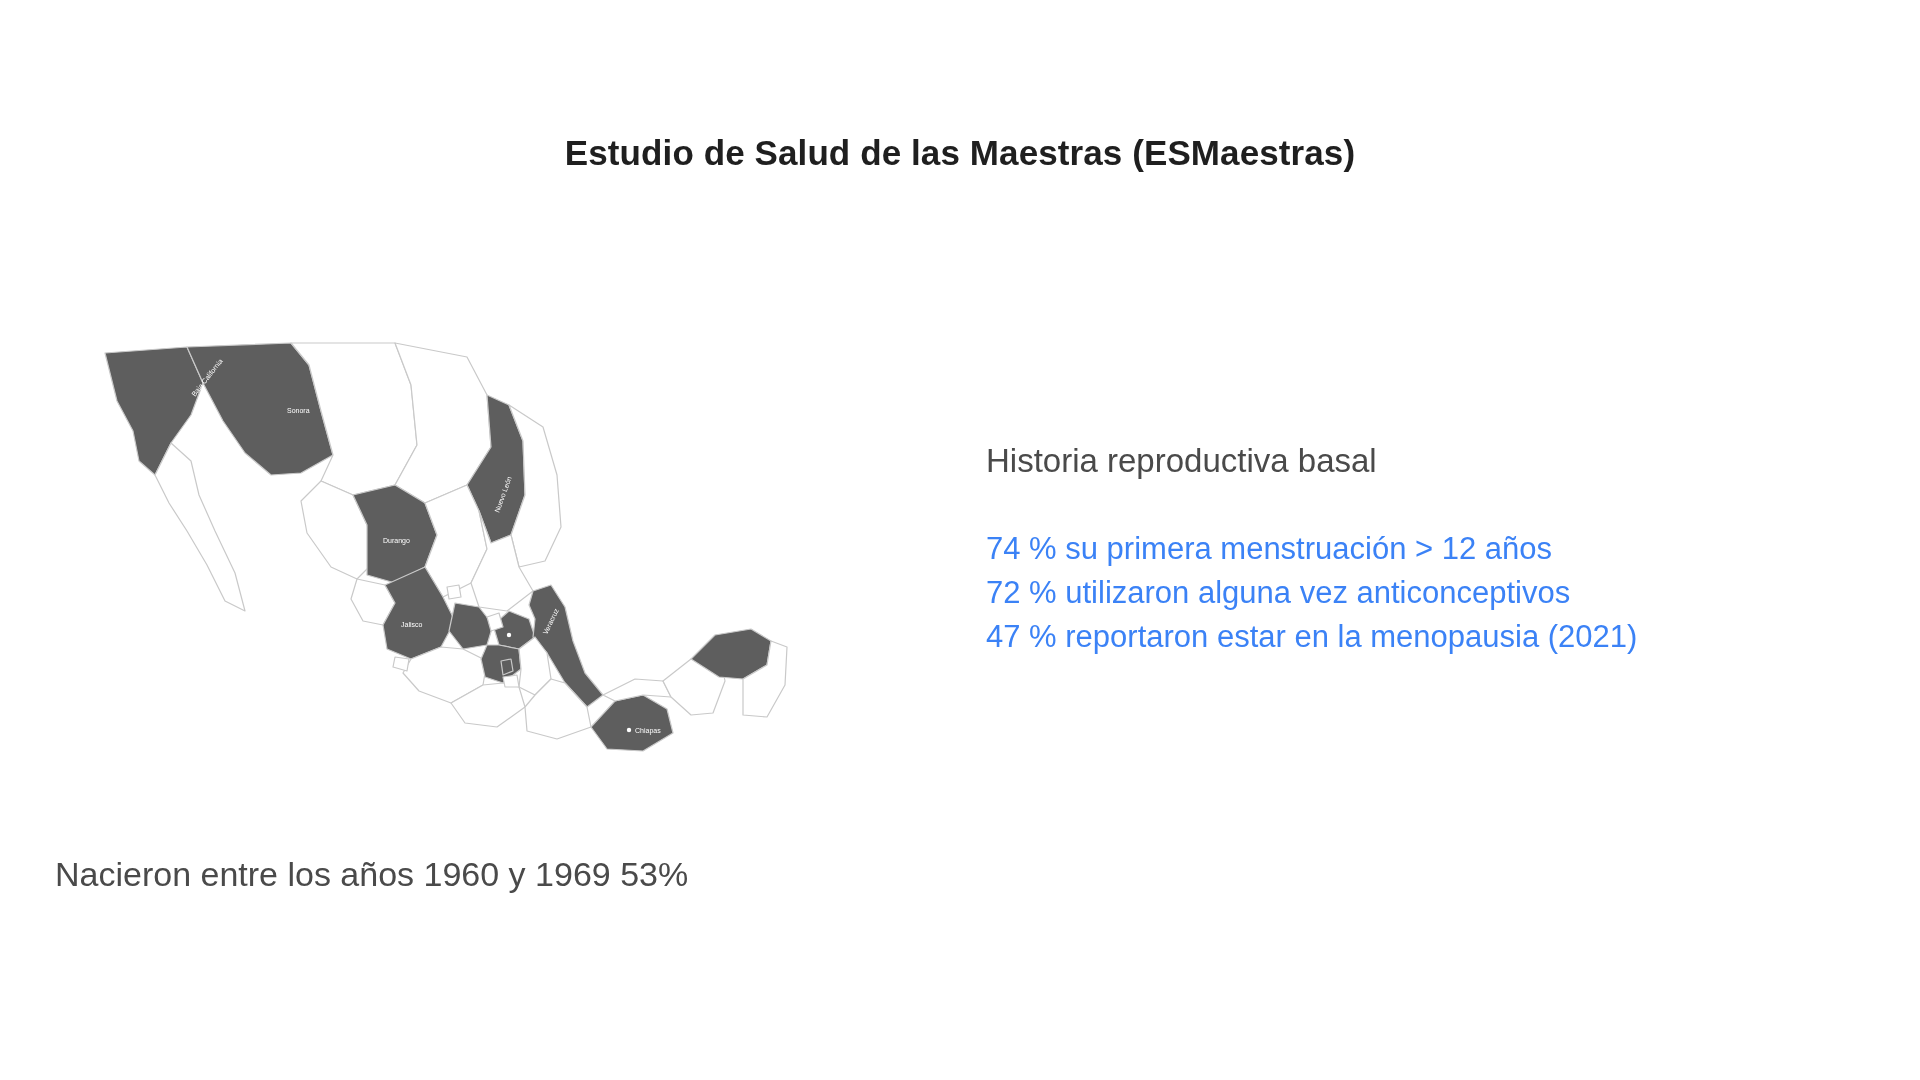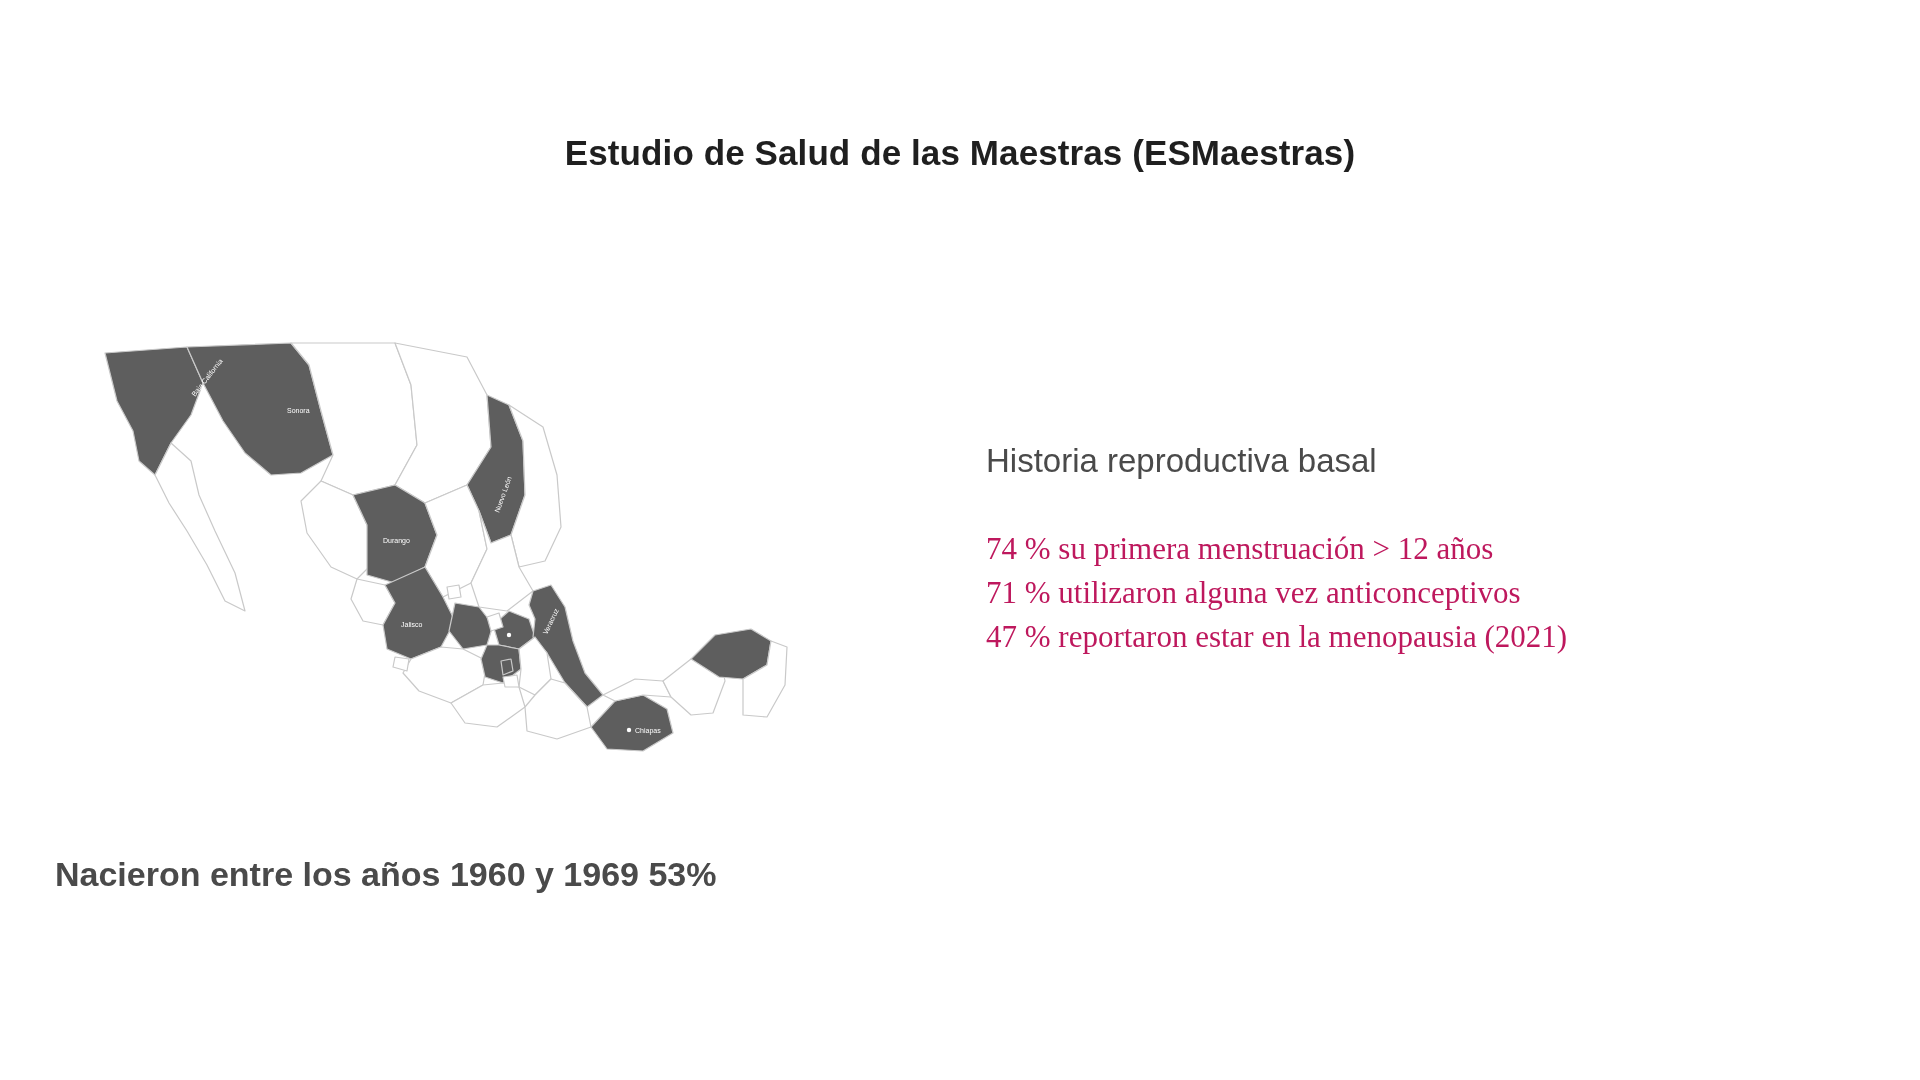--- a/index.html
+++ b/index.html
@@ -67,35 +67,33 @@
     margin: 0 0 46px 0;
     line-height: 1.25;
   }
   .stat-list {
     list-style: none;
     margin: 0;
     padding: 0;
   }
   .stat-list li {
     font-size: 31px;
-    color: #be185d;
+    color: #3b82f6;
     line-height: 1.42;
     white-space: nowrap;
-    font-family: Liberation Serif, serif;
   }
 
   
   .caption {
     position: absolute;
     left: 55px;
     top: 855px;
     font-size: 34px;
     color: #4a4a4a;
     white-space: nowrap;
-    font-weight: bold;
   }
 
   
   .state-label {
     font-family: "Liberation Sans", sans-serif;
     fill: #ffffff;
     font-size: 7px;
   }
 </style>
 </head>
@@ -184,20 +182,20 @@
         <circle cx="534" cy="395" r="2.2" fill="#ffffff"></circle>
         <circle cx="414" cy="300" r="2.2" fill="#ffffff"></circle>
       </g>
     </svg>
   </div>
 
   <div class="panel">
     <h2 class="panel-heading">Historia reproductiva basal</h2>
     <ul class="stat-list">
       <li>74 % su primera menstruación &gt; 12 años</li>
-      <li>71 % utilizaron alguna vez anticonceptivos</li>
+      <li>72 % utilizaron alguna vez anticonceptivos</li>
       <li>47 % reportaron estar en la menopausia (2021)</li>
     </ul>
   </div>
 
   <div class="caption">Nacieron entre los años 1960 y 1969 53%</div>
 
 </div>
 
 </body></html>

